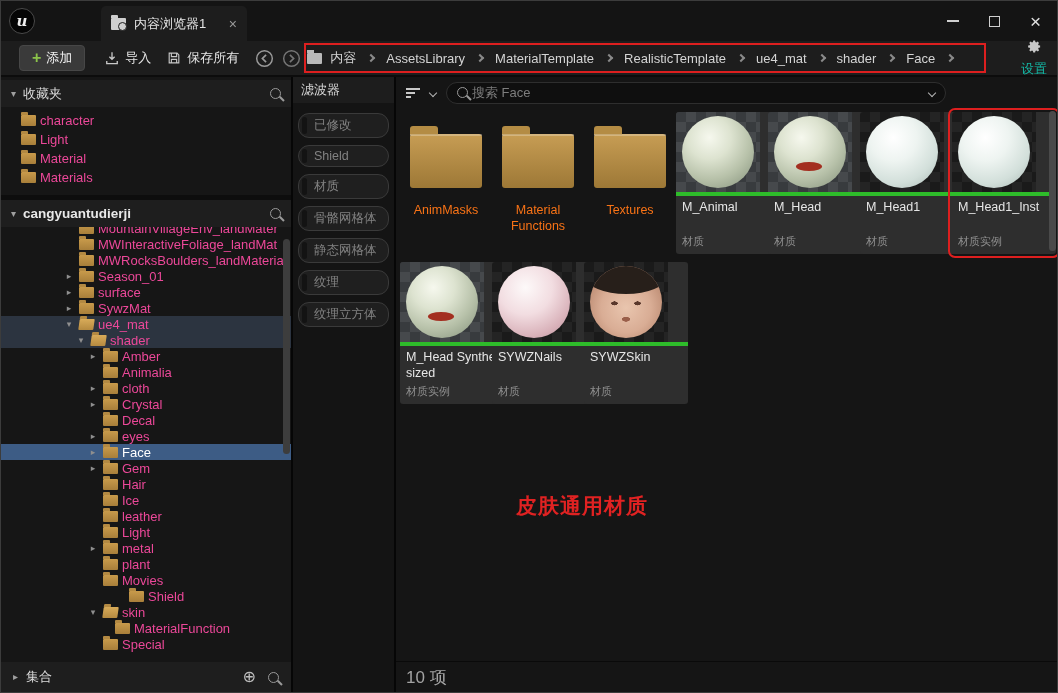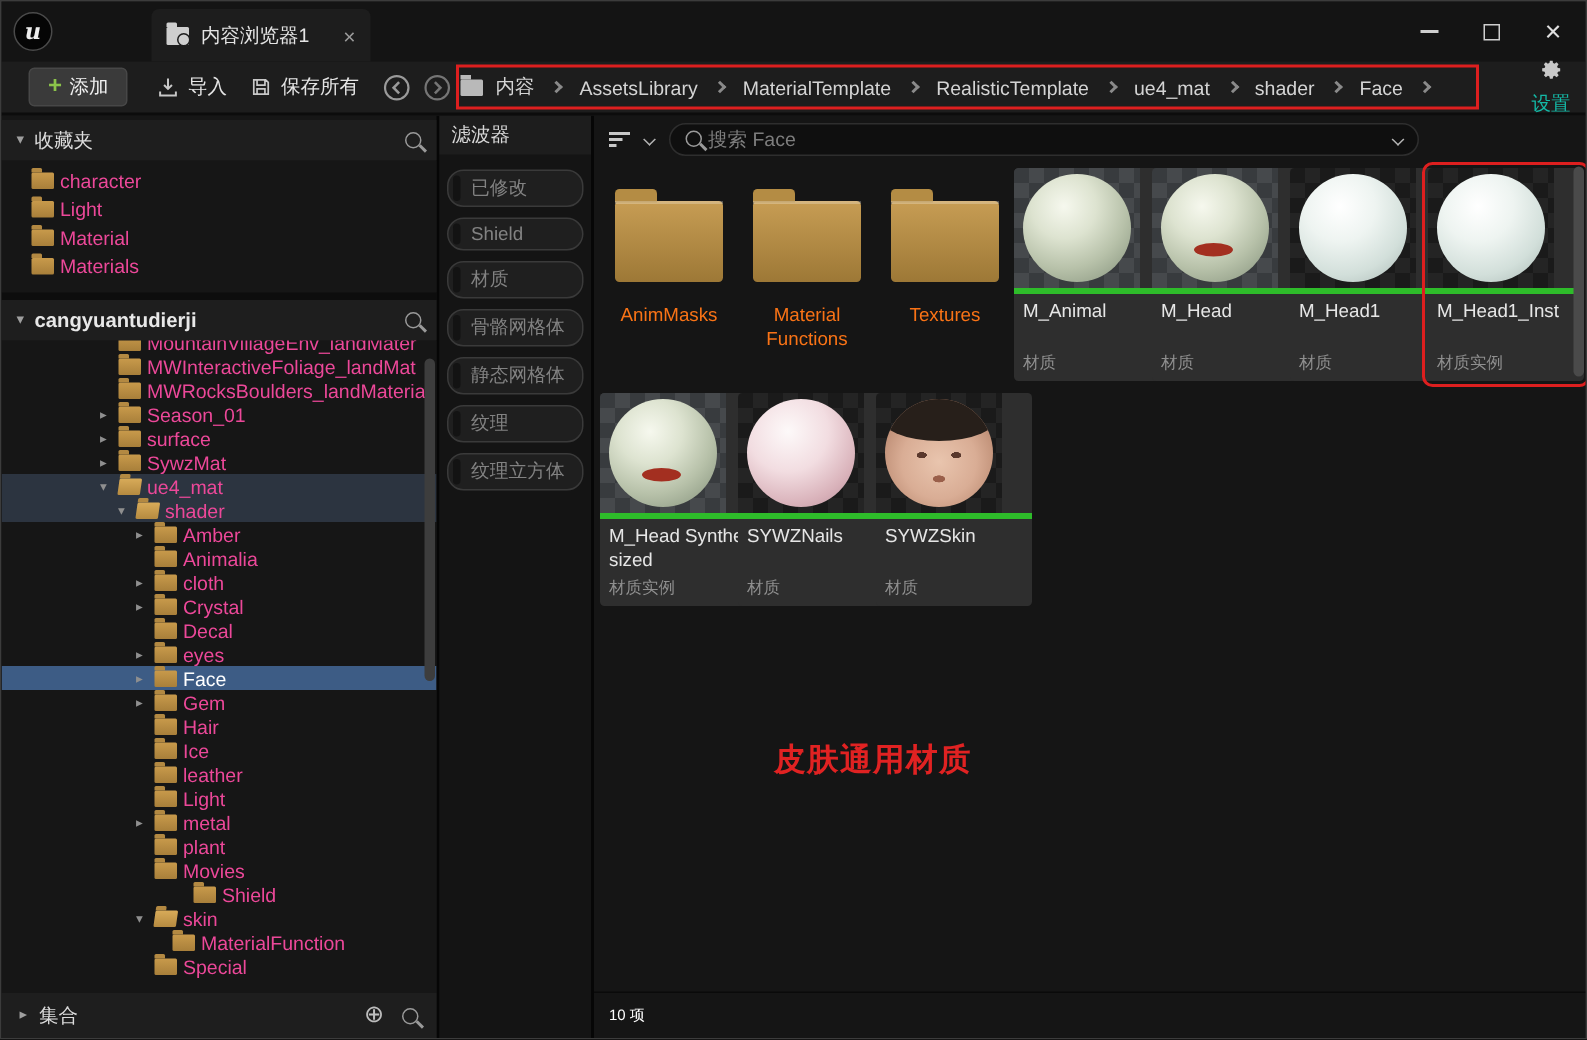--- a/index.html
+++ b/index.html
@@ -147,21 +147,21 @@
       radial-gradient(5px 3px at 66% 52%, #5a382c 65%, transparent 70%),
       radial-gradient(7px 4px at 50% 74%, #9a5f4a 55%, transparent 62%); }
   .green-bar { height:4px; background:#2ebc2a; flex:none; }
   .card-info { flex:1; display:flex; flex-direction:column; padding:4px 6px 5px 6px; }
   .card-name { color:#e6e6e6; font-size:12.5px; line-height:1.25; word-break:break-all; }
   .card-type { margin-top:auto; color:#8f8f8f; font-size:11px; }
   .annotation { position:absolute; left:120px; top:415px; color:#e02222; font-size:21px; font-weight:bold;
                 letter-spacing:1px; }
   .status-bar { margin-top:auto; height:31px; border-top:1px solid #0a0a0a; display:flex; align-items:center;
                 padding:0 10px; flex:none; }
-  .status-text { color:#ffffff; font-size:10px; }
+  .status-text { color:#a3a3a3; font-size:17px; }
   .main-scroll { position:absolute; right:1px; top:34px; width:7px; height:140px; background:#4a4a4a;
                  border-radius:4px; }
   .icon-svg { flex:none; display:block; }
 </style>
 </head>
 <body>
 
 <div class="window">
 
   <div class="titlebar">

